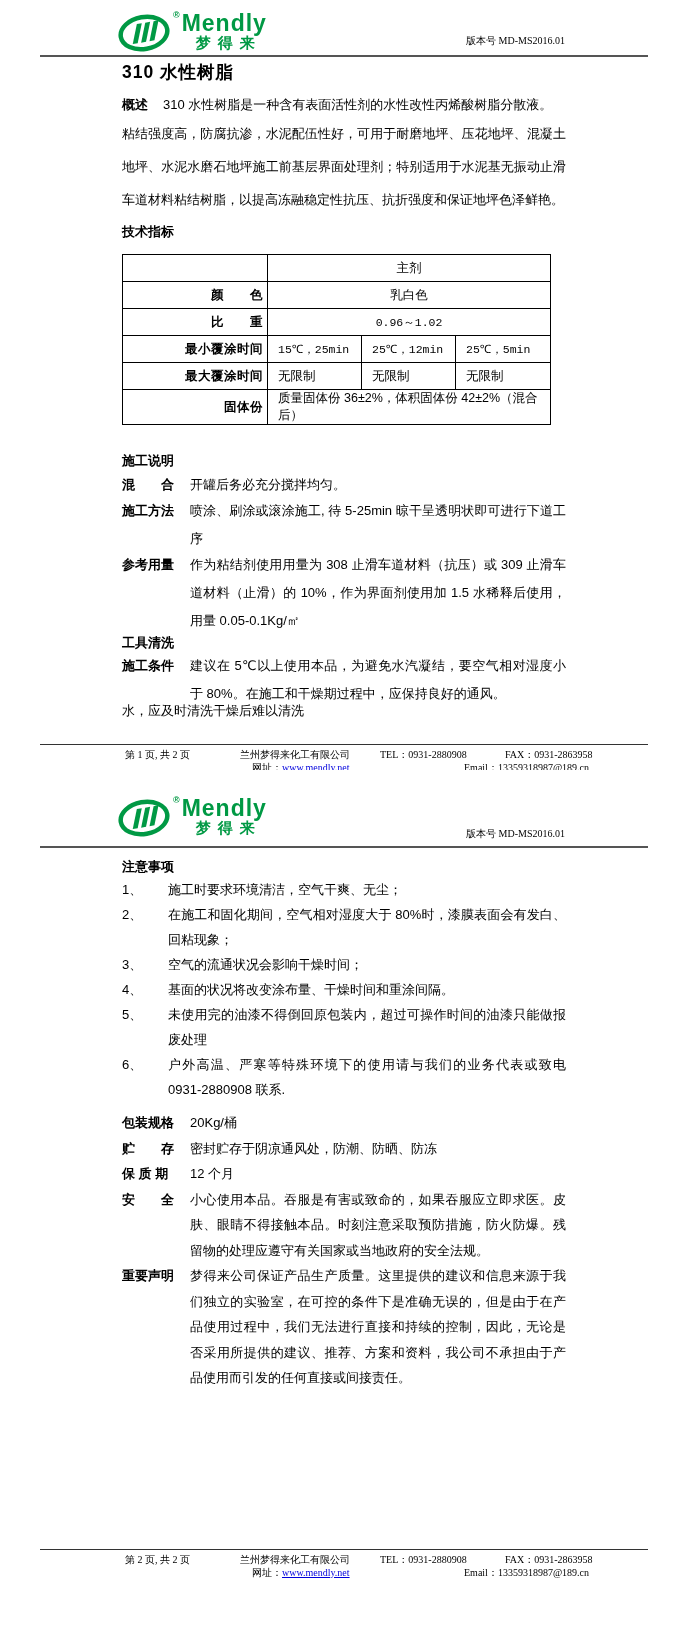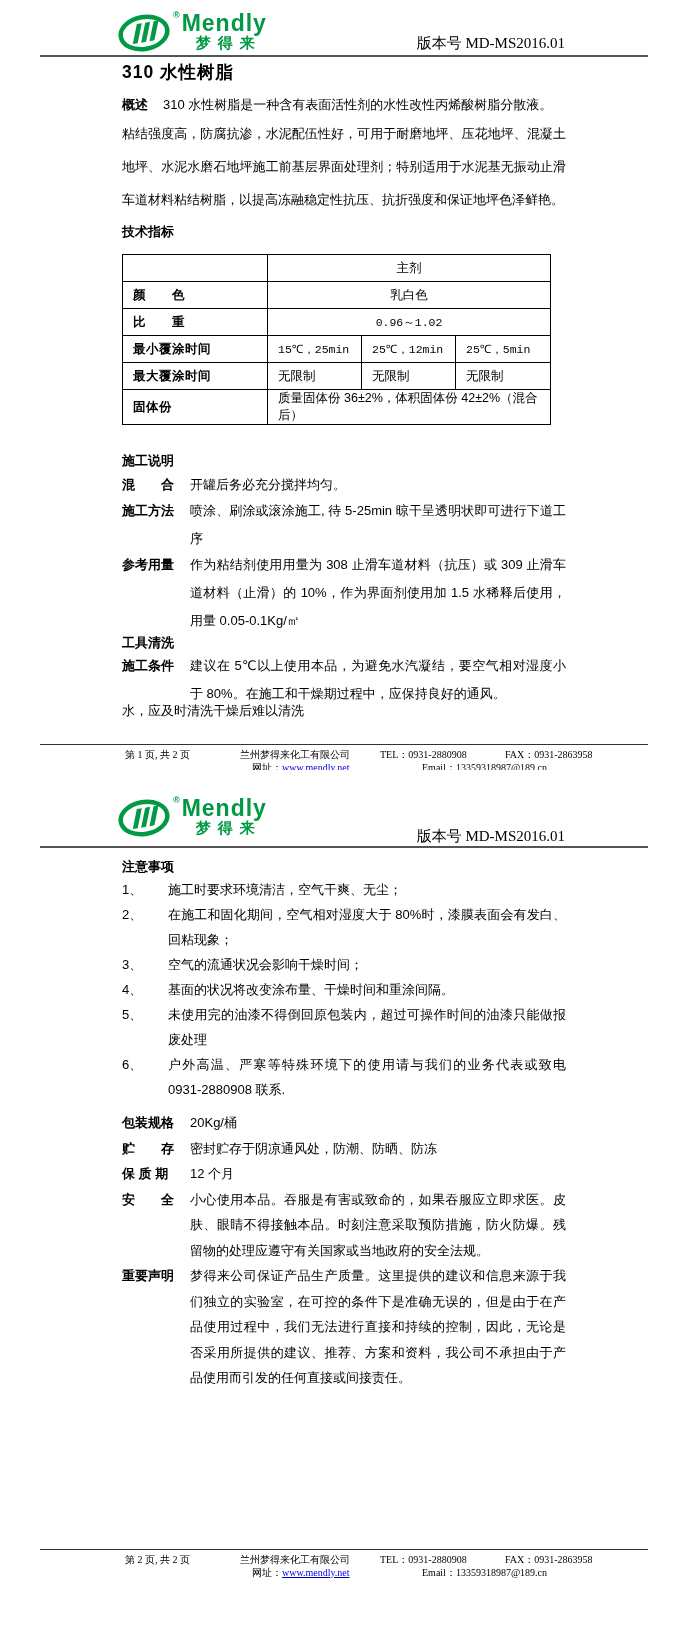--- a/index.html
+++ b/index.html
@@ -12,21 +12,21 @@
   #page1{height:770px;}
   #page2{height:868px;}
 
   
   .logo{position:absolute;left:118px;top:10px;display:flex;align-items:flex-start;}
   .logo-mark{display:block;}
   .logo-reg{color:#009944;font-size:9px;font-weight:bold;margin:0 2px 0 1px;line-height:10px;}
   .logo-texts{margin-top:2px;}
   .logo-en{color:#009944;font-size:23px;font-weight:bold;letter-spacing:1px;line-height:22px;}
   .logo-cn{color:#009944;font-size:15px;font-weight:bold;letter-spacing:7px;line-height:17px;margin-left:14px;}
-  .version{position:absolute;right:122px;font-size:15px;font-family:"Liberation Serif","DejaVu Serif",serif;text-align:right;}
+  .version{position:absolute;right:122px;font-size:10px;font-family:"Liberation Serif","DejaVu Serif",serif;text-align:right;}
   #page1 .version{top:34px;}
   #page2 .version{top:57px;}
   .hdr-rule{position:absolute;left:40px;width:608px;height:2px;background:#555;}
   #page1 .hdr-rule{top:55px;}
   #page2 .hdr-rule{top:76px;}
   #page2 .logo{top:25px;}
 
   
   .doc-title{position:absolute;left:122px;top:60px;font-size:17.5px;font-weight:bold;letter-spacing:1px;}
   .drow{position:absolute;left:122px;width:444px;display:flex;font-size:13px;line-height:33px;}
@@ -37,21 +37,21 @@
   .sec-heading{position:absolute;left:122px;font-size:13px;font-weight:bold;}
   #tech-heading{top:223px;}
   #constr-heading{top:452px;}
   #notes-heading{top:88px;}
 
   table.spec-table{
     position:absolute;left:122px;top:254px;width:428px;
     border-collapse:collapse;table-layout:fixed;font-size:12.5px;
   }
   table.spec-table td{border:1px solid #000;height:26px;padding:0 4px 0 10px;}
-  table.spec-table td.lblcell{font-weight:bold;letter-spacing:0.5px;}
+  table.spec-table td.lblcell{font-weight:bold;letter-spacing:0.5px;text-align:right;}
   table.spec-table td.ctr{text-align:center;padding:0;}
   table.spec-table td.mono{font-family:"Liberation Mono","DejaVu Sans Mono",monospace;font-size:11.5px;}
 
   .crow{position:absolute;left:122px;width:444px;display:flex;font-size:13px;line-height:28px;}
   .crow .lbl{flex:0 0 68px;font-weight:bold;}
   .crow .txt{flex:1;text-align:justify;}
   #crow-0{top:471px;}
   #crow-1{top:497px;}
   #crow-2{top:551px;}
   #crow-3{top:629px;flex-direction:column;}
@@ -74,21 +74,21 @@
     font-family:"Liberation Serif","DejaVu Serif",serif;
   }
   #page1 .footer{top:744px;}
   #page2 .footer{top:779px;}
   .footer-grid{display:flex;}
   .footer-left{flex:0 0 200px;padding-left:85px;box-sizing:border-box;}
   .footer-right{flex:1;}
   .fline{display:flex;}
   .fline1 .company{width:140px;}
   .fline1 .tel{width:125px;}
-  .fline2{padding-left:12px;}
+  .fline2{padding-left:12px;gap:42px;}
   .fline2 .web{width:170px;}
   a.weblink{color:#0000dd;text-decoration:underline;}
 </style>
 </head>
 <body>
 
 <div class="page" id="page1">
 
   <div class="logo">
     <svg class="logo-mark" width="54" height="44" viewBox="0 0 54 44">

